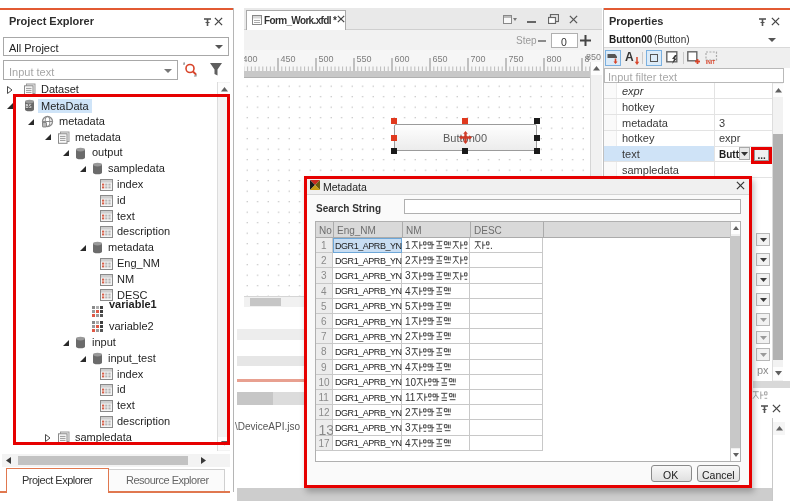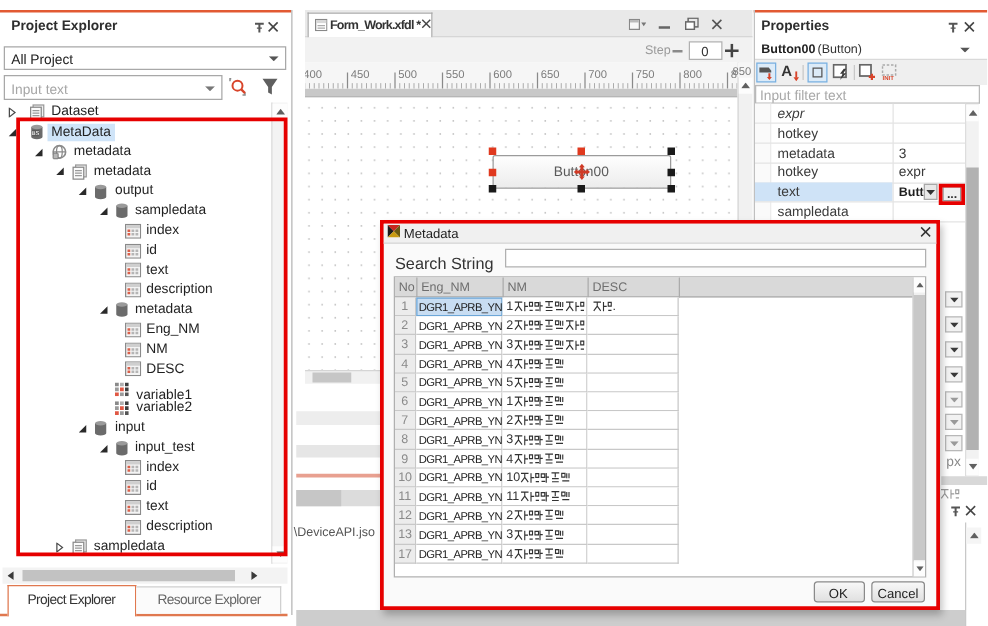--- a/index.html
+++ b/index.html
@@ -185,21 +185,21 @@
       <rect x="0" y="0" width="3" height="3" fill="#8a8a8a"></rect>
       <rect x="4" y="0" width="3" height="3" fill="#b0b0b0"></rect>
       <rect x="8" y="0" width="3" height="3" fill="#3f3f3f"></rect>
       <rect x="0" y="4" width="3" height="3" fill="#9a9a9a"></rect>
       <rect x="4" y="4" width="3" height="3" fill="#e05844"></rect>
       <rect x="8" y="4" width="3" height="3" fill="#3f3f3f"></rect>
       <rect x="0" y="8" width="3" height="3" fill="#e05844"></rect>
       <rect x="4" y="8" width="3" height="3" fill="#9a9a9a"></rect>
       <rect x="8" y="8" width="3" height="3" fill="#555555"></rect>
     </svg>
-    <div class="a" style="left:109px;top:310px;font-size:11px;color:#1f1f1f;font-weight:normal;white-space:nowrap;">variable1</div>
+    <div class="a" style="left:109px;top:298px;font-size:11px;color:#1f1f1f;font-weight:bold;white-space:nowrap;">variable1</div>
 <svg class="a" style="left:92px;top:321.4px" width="11" height="11" viewBox="0 0 11 11">
       <rect x="0" y="0" width="3" height="3" fill="#8a8a8a"></rect>
       <rect x="4" y="0" width="3" height="3" fill="#b0b0b0"></rect>
       <rect x="8" y="0" width="3" height="3" fill="#3f3f3f"></rect>
       <rect x="0" y="4" width="3" height="3" fill="#9a9a9a"></rect>
       <rect x="4" y="4" width="3" height="3" fill="#e05844"></rect>
       <rect x="8" y="4" width="3" height="3" fill="#3f3f3f"></rect>
       <rect x="0" y="8" width="3" height="3" fill="#e05844"></rect>
       <rect x="4" y="8" width="3" height="3" fill="#9a9a9a"></rect>
       <rect x="8" y="8" width="3" height="3" fill="#555555"></rect>
@@ -629,21 +629,21 @@
       <polygon points="0,0 10,0 5,5" fill="#c8281e"></polygon>
       <polygon points="0,0 0,10 5,5" fill="#1a1a1a"></polygon>
       <polygon points="10,0 10,10 5,5" fill="#6a5a10"></polygon>
       <polygon points="0,10 10,10 5,5" fill="#c89a10"></polygon>
     </svg>
     <div class="a" style="left:323px;top:180.5px;font-size:10.5px;color:#222;font-weight:normal;white-space:nowrap;">Metadata</div>
 <svg class="a" style="left:736px;top:181px" width="9" height="9" viewBox="0 0 10 10">
       <line x1="1" y1="1" x2="9" y2="9" stroke="#333" stroke-width="1.3"></line>
       <line x1="9" y1="1" x2="1" y2="9" stroke="#333" stroke-width="1.3"></line>
     </svg>
-    <div class="a" style="left:316px;top:202.5px;font-size:13px;color:#333;font-weight:normal;white-space:nowrap;">Search String</div>
+    <div class="a" style="left:316px;top:202.5px;font-size:10px;color:#333;font-weight:bold;white-space:nowrap;">Search String</div>
 <div class="a" style="left:404px;top:199px;width:337px;height:15px;background:#fff;border:1px solid #b0b0b0;box-sizing:border-box;"></div>
 <div class="a" style="left:315px;top:221px;width:426px;height:241px;background:#fff;border:1px solid #b0b0b0;box-sizing:border-box;"></div>
 <div class="a" style="left:316px;top:222px;width:424px;height:16px;background:#d9d9d9;border-bottom:1px solid #ababab;box-sizing:border-box;"></div>
 <div class="a" style="left:319px;top:224.5px;font-size:10px;color:#6e6e6e;font-weight:normal;white-space:nowrap;">No</div>
 <div class="a" style="left:337px;top:224.5px;font-size:10px;color:#6e6e6e;font-weight:normal;white-space:nowrap;">Eng_NM</div>
 <div class="a" style="left:406px;top:224.5px;font-size:10px;color:#6e6e6e;font-weight:normal;white-space:nowrap;">NM</div>
 <div class="a" style="left:474px;top:224.5px;font-size:10px;color:#6e6e6e;font-weight:normal;white-space:nowrap;">DESC</div>
 <div class="a" style="left:333px;top:222px;width:1px;height:16px;background:#ababab;"></div>
 <div class="a" style="left:402px;top:222px;width:1px;height:16px;background:#ababab;"></div>
 <div class="a" style="left:470px;top:222px;width:1px;height:16px;background:#ababab;"></div>
@@ -957,21 +957,21 @@
       </g>
       <g transform="translate(24.6,0.5)">
         <path d="M0.6,0.8 h6.2 M3.6,0.8 v3.4 M1,5.4 h5.4 M1,7.9 h5.4"></path>
       </g>
       <g transform="translate(32.8,0.5)">
         <path d="M0.6,1.2 l2.6,0 l0,3 l-2.6,0 z M4.6,1 v4 M6.4,1 v4 M1,7.2 h5.6"></path>
       </g>
     </svg>
     <div class="a" style="left:470px;top:405.2px;width:73px;height:15.2px;background:#fff;border-bottom:1px solid #c8c8c8;border-right:1px solid #c8c8c8;box-sizing:border-box;"></div>
 <div class="a" style="left:316px;top:420.4px;width:17px;height:15.2px;background:#ececec;border-bottom:1px solid #c8c8c8;border-right:1px solid #c8c8c8;box-sizing:border-box;"></div>
-<div class="a" style="left:318.5px;top:422.4px;font-size:10px;color:#8a8a8a;font-weight:normal;white-space:nowrap;">13</div>
+<div class="a" style="left:318.5px;top:422.4px;font-size:14px;color:#8a8a8a;font-weight:normal;white-space:nowrap;">13</div>
 <div class="a" style="left:333px;top:420.4px;width:69px;height:15.2px;background:#fff;border-bottom:1px solid #c8c8c8;border-right:1px solid #c8c8c8;box-sizing:border-box;"></div>
 <div class="a" style="left:335px;top:422.9px;font-size:9px;color:#222;font-weight:normal;white-space:nowrap;letter-spacing:-0.45px;">DGR1_APRB_YN</div>
 <div class="a" style="left:402px;top:420.4px;width:68px;height:15.2px;background:#fff;border-bottom:1px solid #c8c8c8;border-right:1px solid #c8c8c8;box-sizing:border-box;"></div>
 <div class="a" style="left:405px;top:422.4px;font-size:10px;color:#333;font-weight:normal;white-space:nowrap;">3</div>
 <svg class="a" style="left:410.6px;top:422.6px" width="43" height="11" viewBox="0 0 43 11" fill="none" stroke="#333" stroke-width="0.9">
       <g transform="translate(0,0.5)">
         <path d="M0.8,1.2 h6 M3.8,1.2 v3.2 M3.8,4.4 l-2.8,3.8 M3.8,4.4 l2.8,3.8"></path>
       </g>
       <g transform="translate(8.2,0.5)">
         <path d="M0.6,1 v7.6 M0.6,4.6 h2.6 M4.4,1.4 h2.4 v3 h-2.4 z M4.4,7.8 h2.6"></path>

